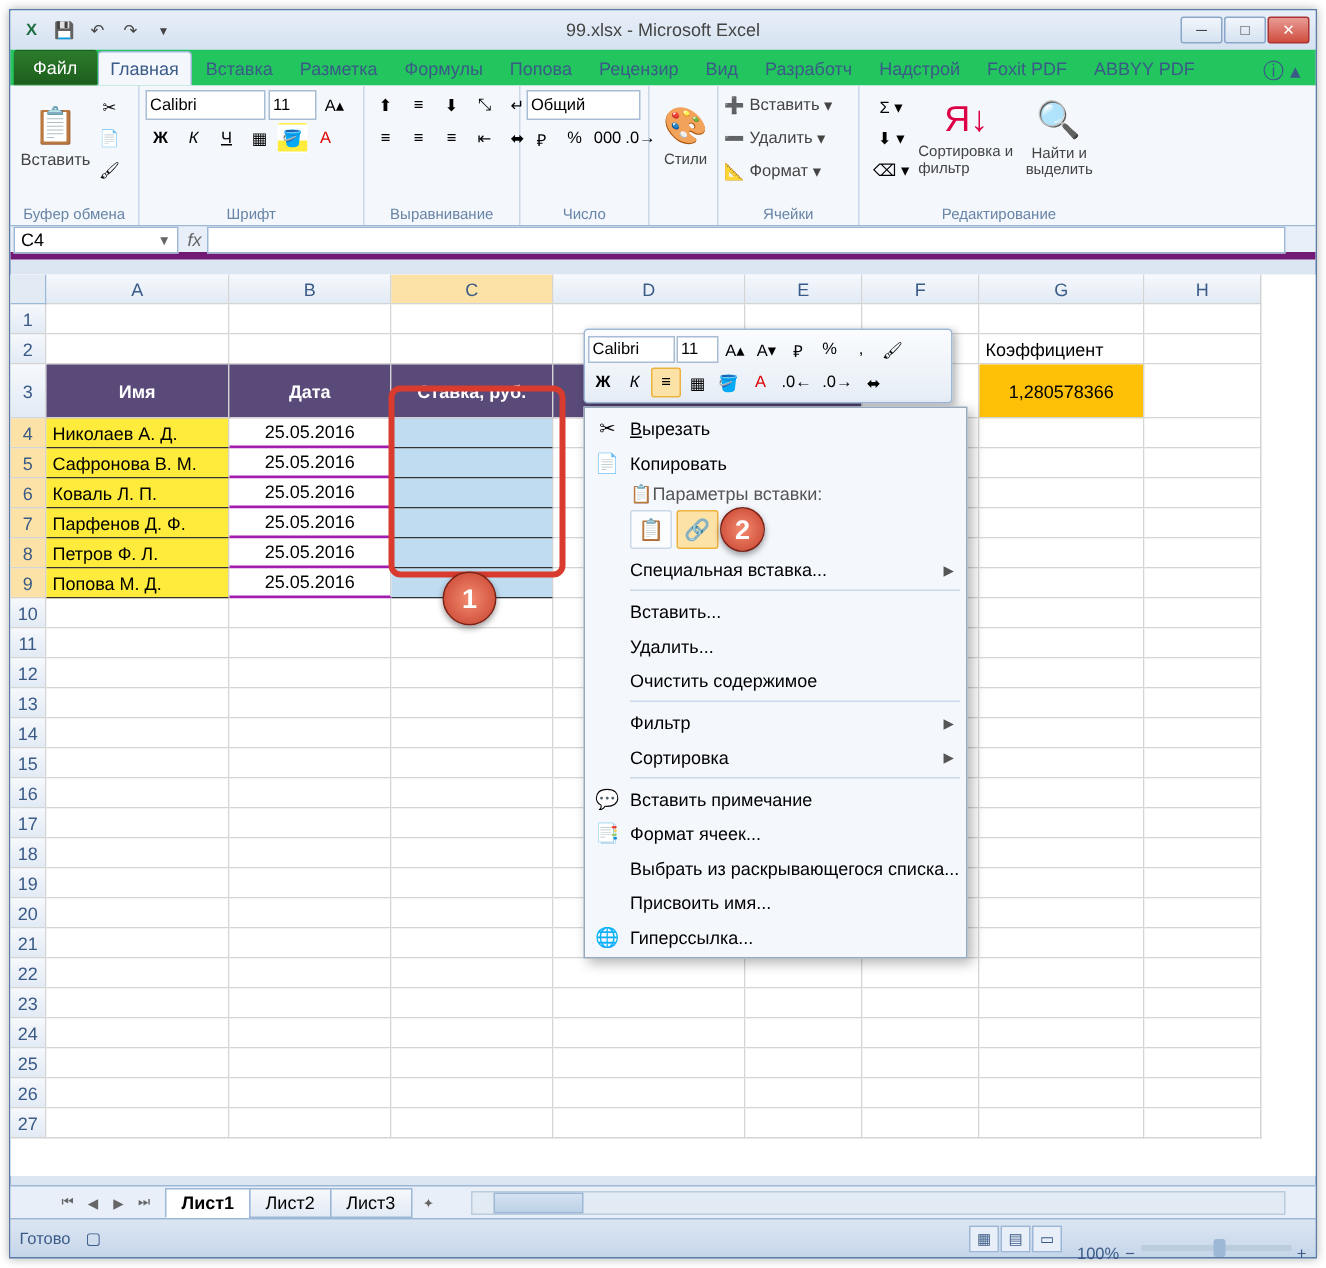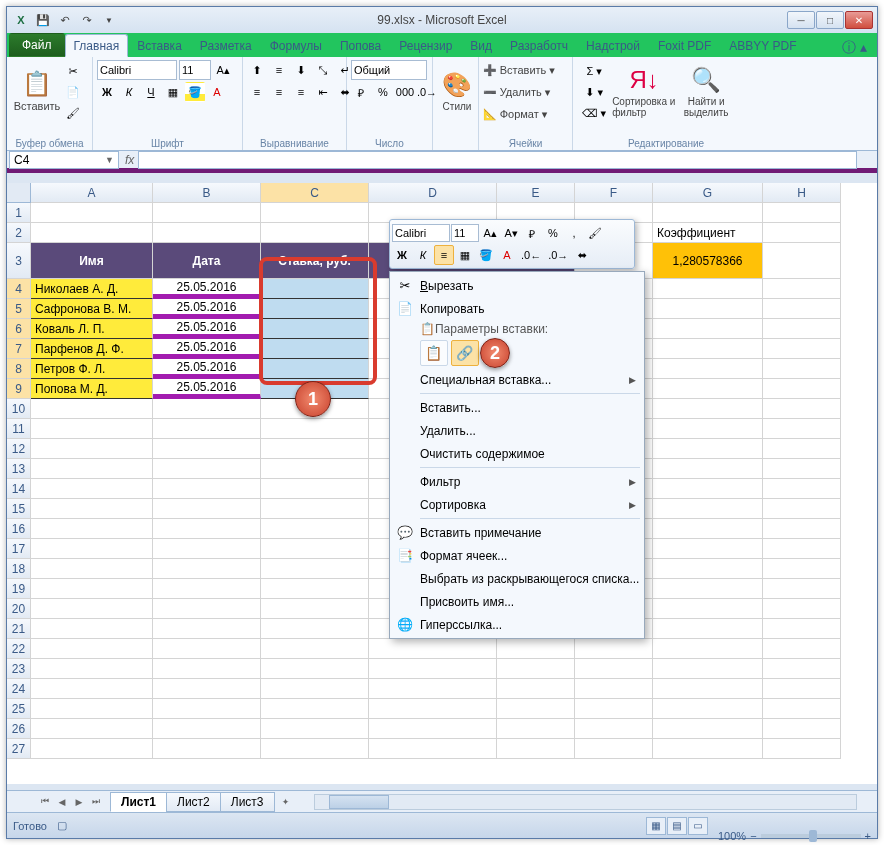--- a/index.html
+++ b/index.html
@@ -47,21 +47,21 @@
 .hdr { background: linear-gradient(#f6f9fd,#e2eaf4); justify-content: center; color: #3a5a87; font-weight: 400; }
 .hdr.sel-col { background: #fce2a6; }
 .rowhdr { background: linear-gradient(#f6f9fd,#e2eaf4); justify-content: center; color: #3a5a87; }
 .rowhdr.sel-row { background: #fce2a6; }
 .corner { background: #e2eaf4; border-right: 1px solid #9db8d6; border-bottom: 1px solid #9db8d6; }
 .cell { background: #fff; overflow: hidden; white-space: nowrap; }
 
 
 .th-cell { background: #5a4a7a; color: #fff; font-weight: 700; justify-content: center; height: 36px; }
 .name-cell { background: #ffeb3b; border-bottom: 1px solid #333; }
-.date-cell { background: #fff; justify-content: center; border-bottom: 5px solid #a21caf; }
+.date-cell { background: #fff; justify-content: center; border-bottom: 2px solid #a21caf; }
 .sel-cell { background: #bfdcf0; border-bottom: 1px solid #333; }
 .coef-label { justify-content: flex-start; }
 .coef-val { background: #ffc107; justify-content: center; }
 
 
 .sel-border { position: absolute; border: 4px solid #d93b2e; border-radius: 8px; pointer-events: none; }
 .callout { position: absolute; width: 36px; height: 36px; border-radius: 50%; background: radial-gradient(#f28b6f,#c7402c); color: #fff; display: flex; align-items: center; justify-content: center; font-weight: 700; font-size: 18px; box-shadow: 0 2px 4px rgba(0,0,0,.4); border: 1px solid #7a2217; }
 
 
 .minibar { position: absolute; background: linear-gradient(#fafcfe,#e6edf6); border: 1px solid #9db8d6; border-radius: 3px; padding: 2px; box-shadow: 2px 2px 6px rgba(0,0,0,.3); font-size: 11px; }
@@ -86,21 +86,21 @@
 .ts-btn { width: 16px; height: 16px; display: flex; align-items: center; justify-content: center; font-size: 9px; color: #666; }
 .sheet-tab { padding: 2px 10px; border: 1px solid #9db8d6; background: linear-gradient(#f6f9fd,#e2eaf4); margin-right: -1px; }
 .sheet-tab.active { background: #fff; border-bottom-color: #fff; font-weight: 700; text-align: center; }
 .hscroll { flex: 1; margin: 0 20px; height: 16px; background: #e2eaf4; border: 1px solid #bcd; position: relative; }
 .hscroll .thumb { position: absolute; left: 14px; width: 60px; top: 0; bottom: 0; background: linear-gradient(#d5e2f1,#bcd0e6); border: 1px solid #9db8d6; }
 
 .statusbar { position: absolute; left: 0; right: 0; bottom: 0; height: 26px; background: linear-gradient(#dce6f2,#c6d6ea); border-top: 1px solid #9db8d6; display: flex; align-items: center; font-size: 11px; padding: 0 6px; color: #3a5a87; }
 .statusbar .spacer { flex: 1; }
 .view-btns { display: flex; gap: 1px; margin-right: 10px; }
 .view-btn { width: 20px; height: 18px; border: 1px solid #9db8d6; background: #e8eff8; display: flex; align-items: center; justify-content: center; font-size: 10px; }
-.zoom { display: flex; align-items: center; gap: 4px; margin-top: 20px; }
+.zoom { display: flex; align-items: flex-start; gap: 4px; margin-top: 20px; }
 .zoom-slider { width: 100px; height: 4px; background: #bcd; position: relative; }
 .zoom-slider .handle { position: absolute; left: 48px; top: -4px; width: 8px; height: 12px; background: #9db8d6; border-radius: 2px; }
 
 .u { text-decoration: underline; }
 </style>
 </head>
 <body>
 
 <div class="win-frame">
 

